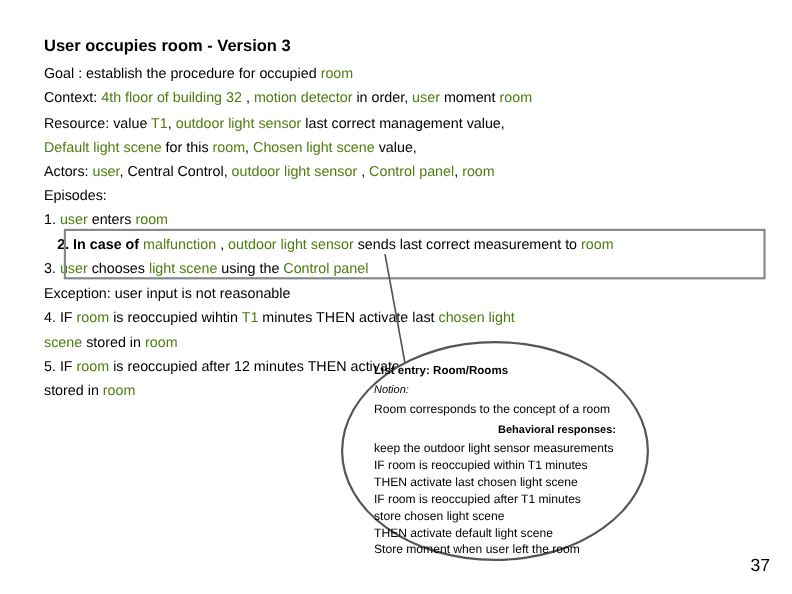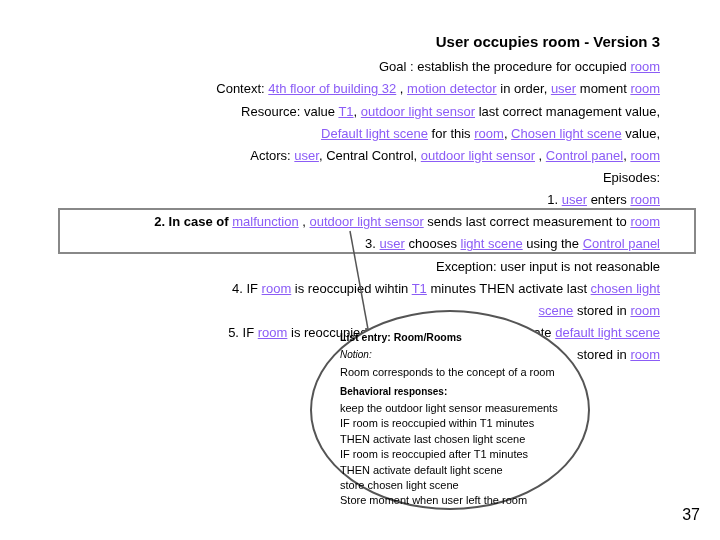--- a/index.html
+++ b/index.html
@@ -7,38 +7,37 @@
       width: 720px;
       height: 540px;
       background: #fff;
       font-family: Arial, sans-serif;
       font-size: 13px;
       color: #000;
       position: relative;
       overflow: hidden;
     }
     .main-content {
-      padding: 30px 60px 20px 40px;
+      padding: 30px 40px 20px 40px;
       line-height: 1.55;
-      text-align: right;
     }
     .title {
       font-size: 15px;
       font-weight: bold;
       margin-bottom: 4px;
     }
     .line {
       margin-bottom: 2px;
     }
     .bold-text {
       font-weight: bold;
+      margin-left: 12px;
     }
     .link {
-      color: #8b5cf6;
-      text-decoration: underline;
+      color: #4d7c0f;
     }
     .page-number {
       position: absolute;
       bottom: 16px;
       right: 20px;
       font-size: 16px;
     }
     
     .oval-container {
       position: absolute;
@@ -74,20 +73,21 @@
     }
     .oval-subtitle {
       font-size: 10px;
       margin-bottom: 3px;
       font-style: italic;
     }
     .oval-section-title {
       font-weight: bold;
       font-size: 10px;
       margin-bottom: 2px;
+      text-align: right;
     }
     .oval-body {
       font-size: 11px;
       line-height: 1.4;
     }
     
     .highlight-box {
       position: absolute;
       left: 58px;
       top: 208px;
@@ -170,22 +170,22 @@
     <div class="oval-subtitle">
       <span>Notion:</span>
     </div>
     <div class="oval-body">Room corresponds to the concept of a room</div>
     <div style="margin-top:5px;" class="oval-section-title">Behavioral responses:</div>
     <div class="oval-body">
       <div>keep the outdoor light sensor measurements</div>
       <div>IF room is reoccupied within T1 minutes</div>
       <div>THEN activate last chosen light scene</div>
       <div>IF room is reoccupied after T1 minutes</div>
+      <div>store chosen light scene</div>
       <div>THEN activate default light scene</div>
-      <div>store chosen light scene</div>
       <div>Store moment when user left the room</div>
     </div>
   </div>
 </div>
 
 <svg style="position:absolute;top:0;left:0;width:720px;height:540px;pointer-events:none;z-index:4;">
 
   <line x1="350" y1="231" x2="370" y2="340" stroke="#555" stroke-width="1.5"></line>
 
   <polygon points="366,338 374,338 370,346" fill="#555"></polygon>

